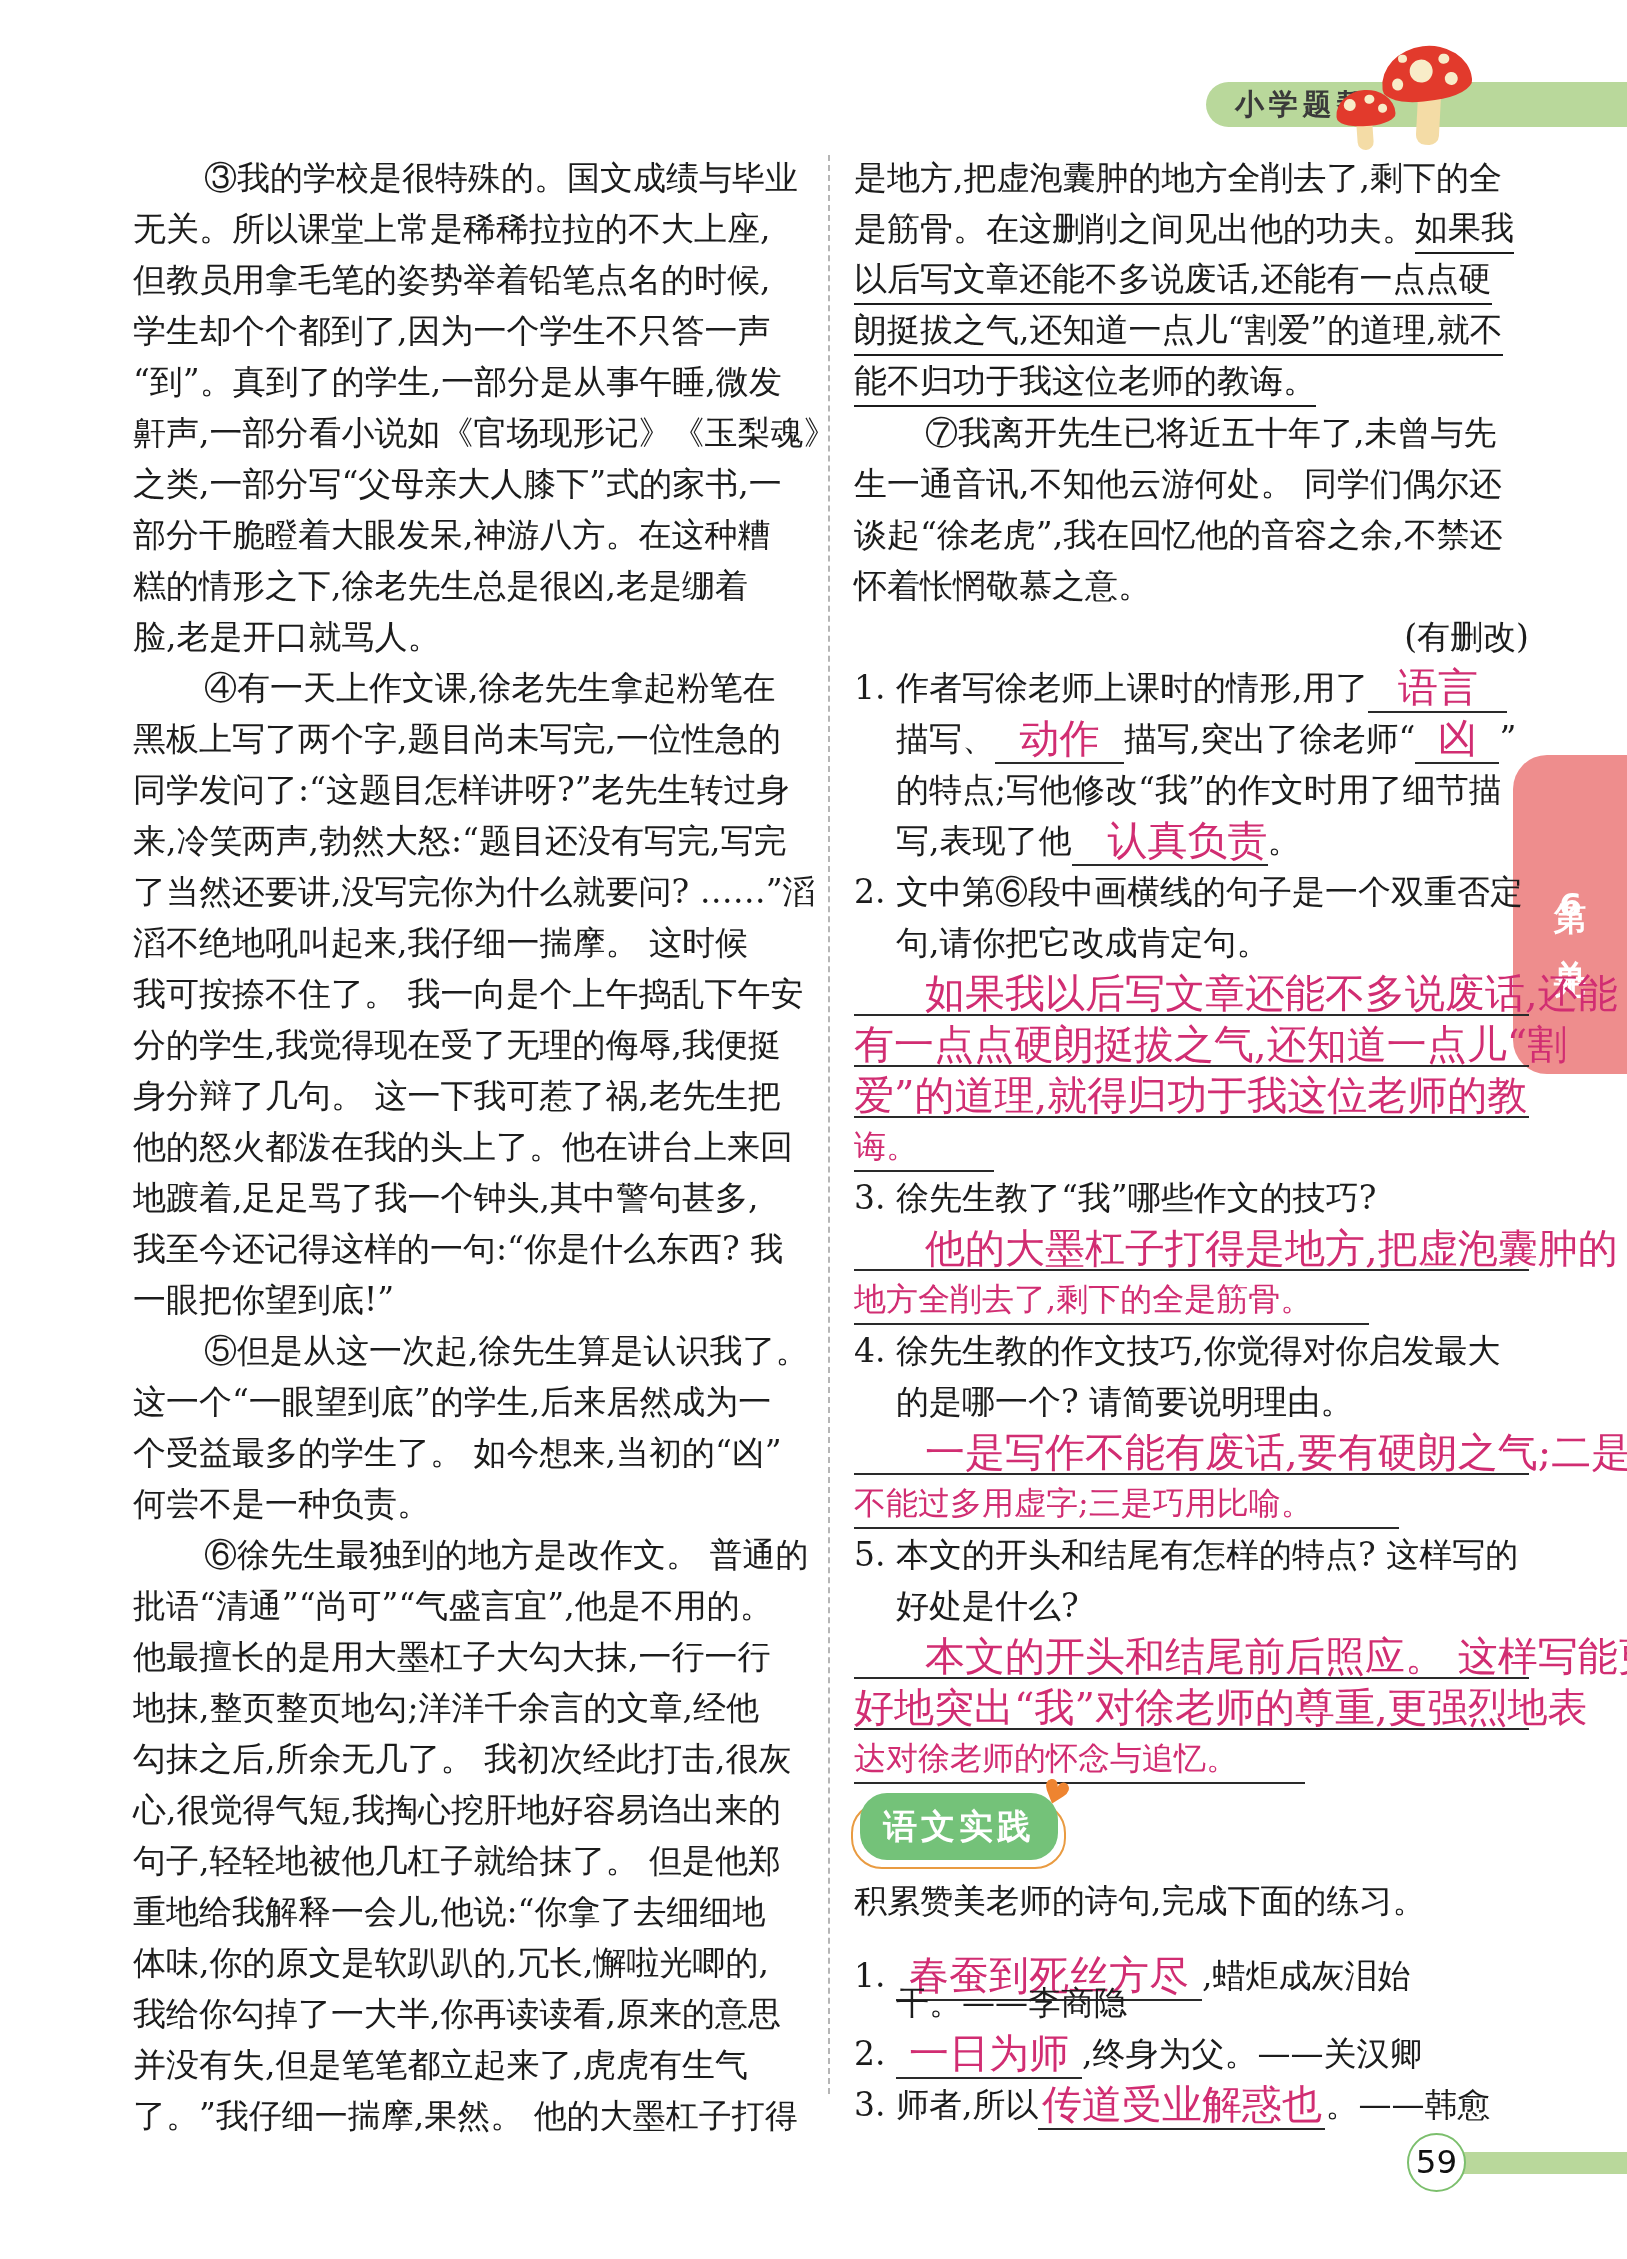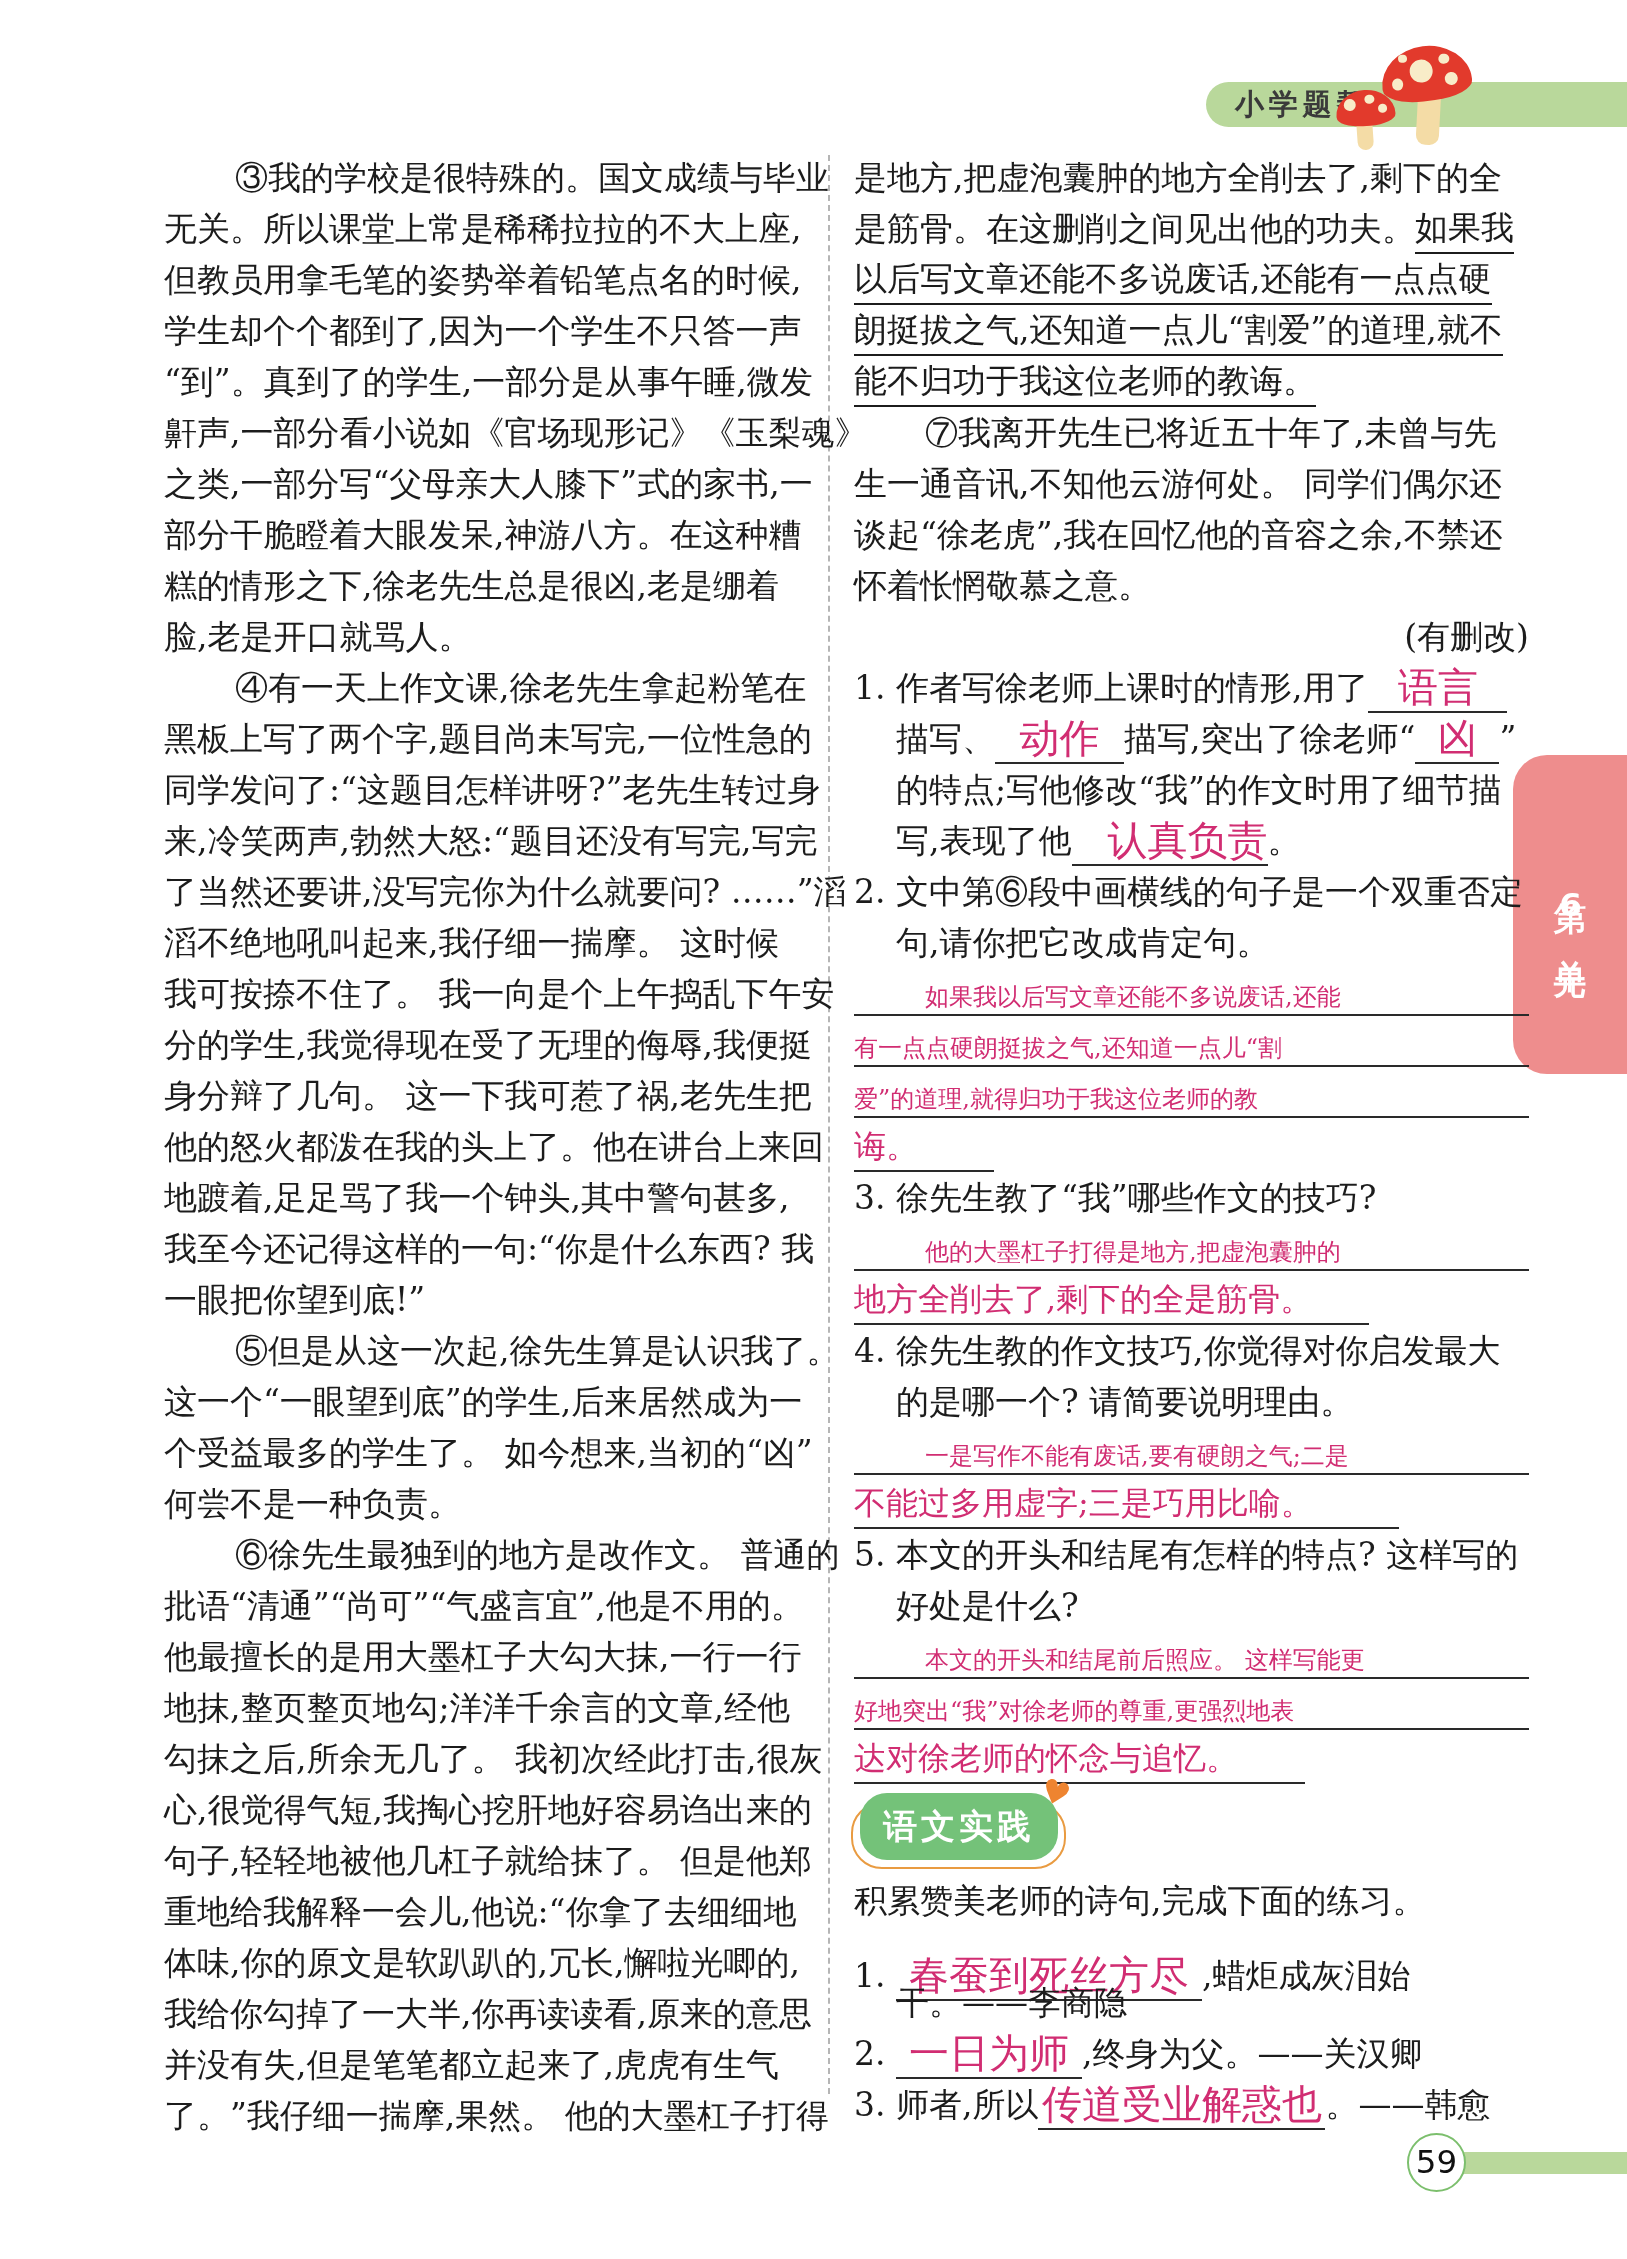--- a/index.html
+++ b/index.html
@@ -30,27 +30,27 @@
   #unit-tab span{writing-mode:vertical-rl;text-orientation:upright;
             font-family:"DejaVu Sans","Liberation Sans",sans-serif;
             color:#ffffff;font-size:32.5px;font-weight:700;letter-spacing:9.6px;}
 
   
   #divider{position:absolute;left:828px;top:155px;height:1939px;width:0;
            border-left:2.9px dashed #b5b5b5;}
 
   
   .col{position:absolute;top:152px;}
-  #left-col{left:133px;width:669px;margin-left:31px;}
+  #left-col{left:133px;width:669px;}
   #right-col{left:854px;width:675px;}
   .line{position:relative;height:51px;line-height:51px;font-size:33px;white-space:nowrap;}
   .rule::after{content:"";position:absolute;left:0;right:0;bottom:2.9px;
                border-bottom:2.4px solid #2a2a2a;}
   .s-k{color:#1c1c1c;}
-  .s-p{color:#d12d72;font-size:24px;}
+  .s-p{color:#d12d72;font-size:40px;}
   .s-pu{display:inline-block;vertical-align:bottom;height:48px;line-height:48px;
         border-bottom:2.4px solid #2a2a2a;color:#d12d72;font-size:32px;}
   .s-ku{display:inline-block;vertical-align:bottom;height:48px;line-height:48px;
         border-bottom:2.4px solid #1c1c1c;color:#1c1c1c;}
   .s-g{display:inline-block;vertical-align:bottom;height:48px;line-height:48px;
        border-bottom:2.4px solid #2a2a2a;text-align:center;color:#d12d72;font-size:40px;}
 
   
   #practice-badge{position:absolute;left:858px;top:1793px;width:206px;height:75px;}
   #pb-outline{position:absolute;left:-6.7px;top:8.6px;width:211px;height:63px;

